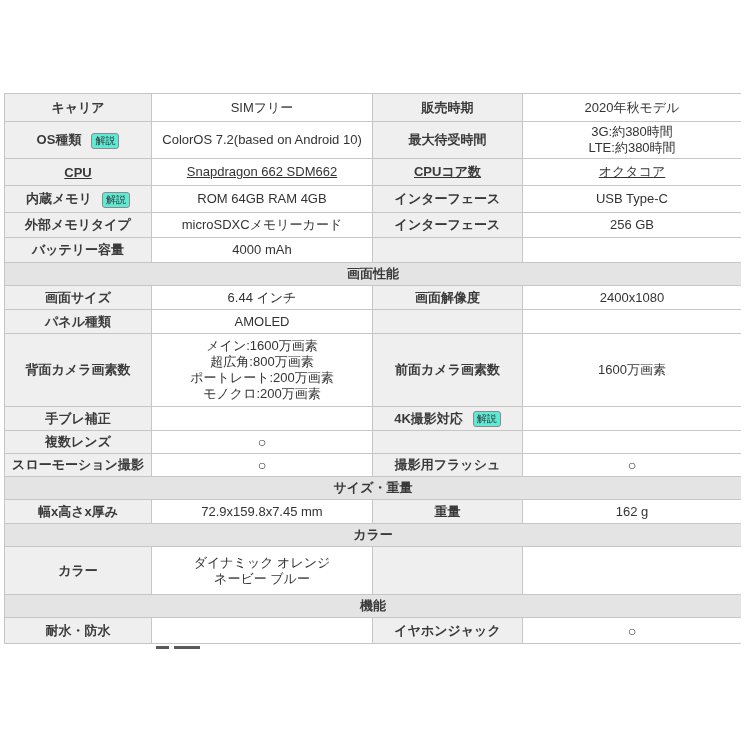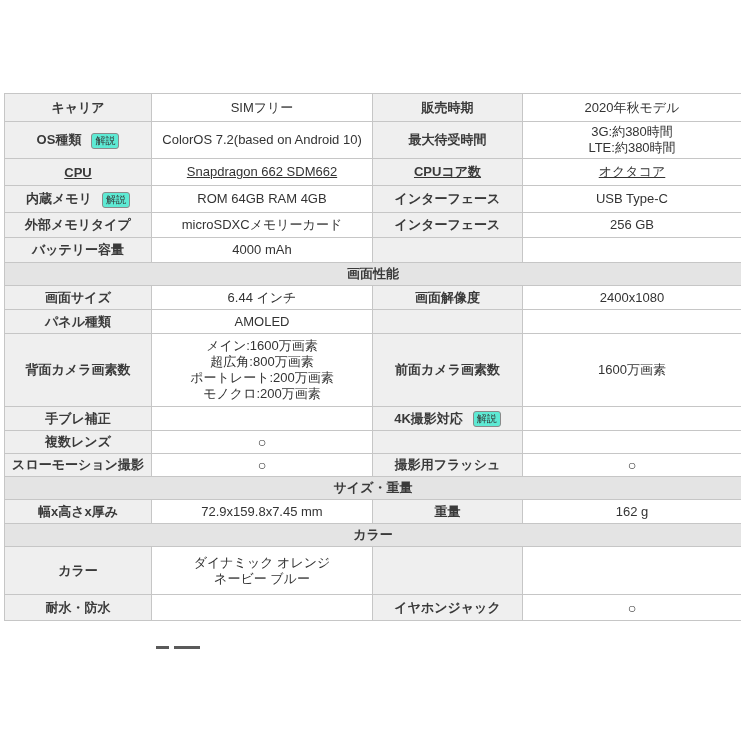--- a/index.html
+++ b/index.html
@@ -179,20 +179,23 @@
         </tr>
         <tr style="height: 48px;">
           <td class="hcell"><span>カラー</span></td>
           <td class="vcell">
             <span class="vline">ダイナミック オレンジ</span>
             <span class="vline">ネービー ブルー</span>
           </td>
           <td class="hcell"><span></span></td>
           <td class="vcell"></td>
         </tr>
+        <tr style="height: 17px;">
+          <td class="section" colspan="4">機能</td>
+        </tr>
         <tr style="height: 26px;">
           <td class="hcell"><span>耐水・防水</span></td>
           <td class="vcell"></td>
           <td class="hcell"><span>イヤホンジャック</span></td>
           <td class="vcell">
             <span class="vline circle">○</span>
           </td>
         </tr>
       </tbody>
   </table>

